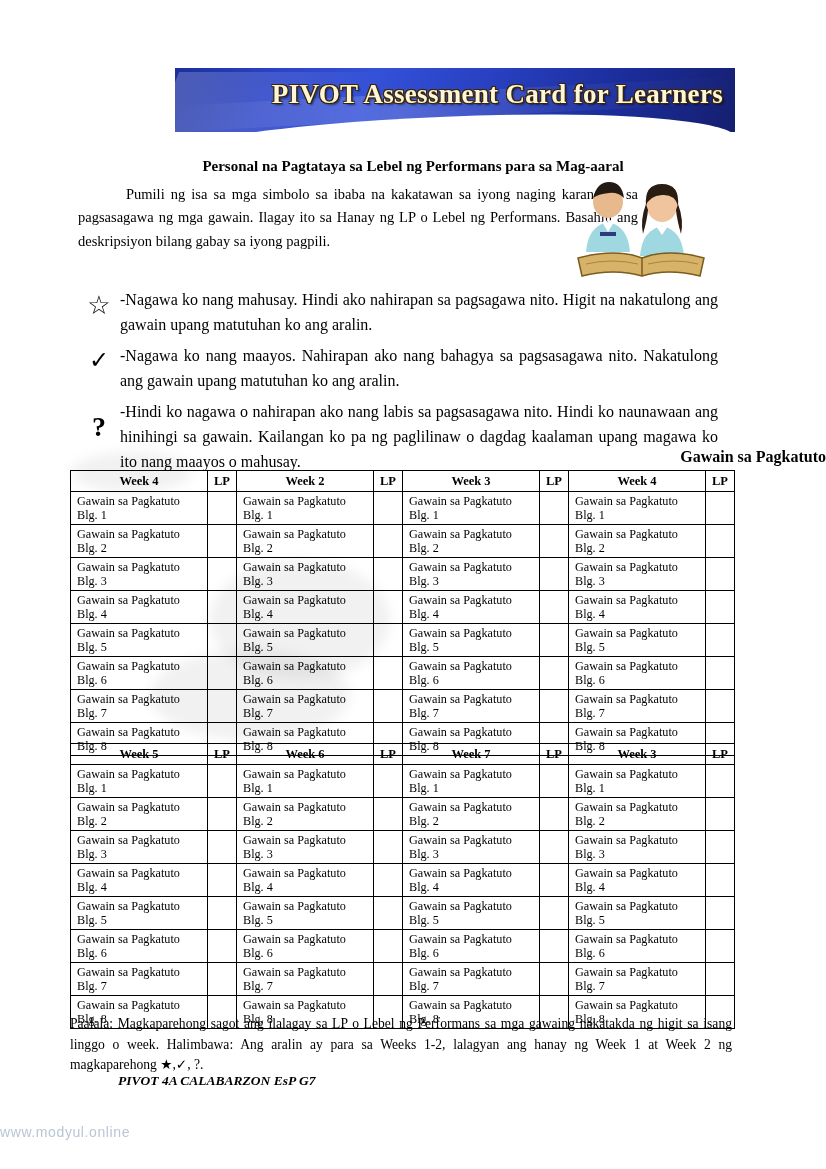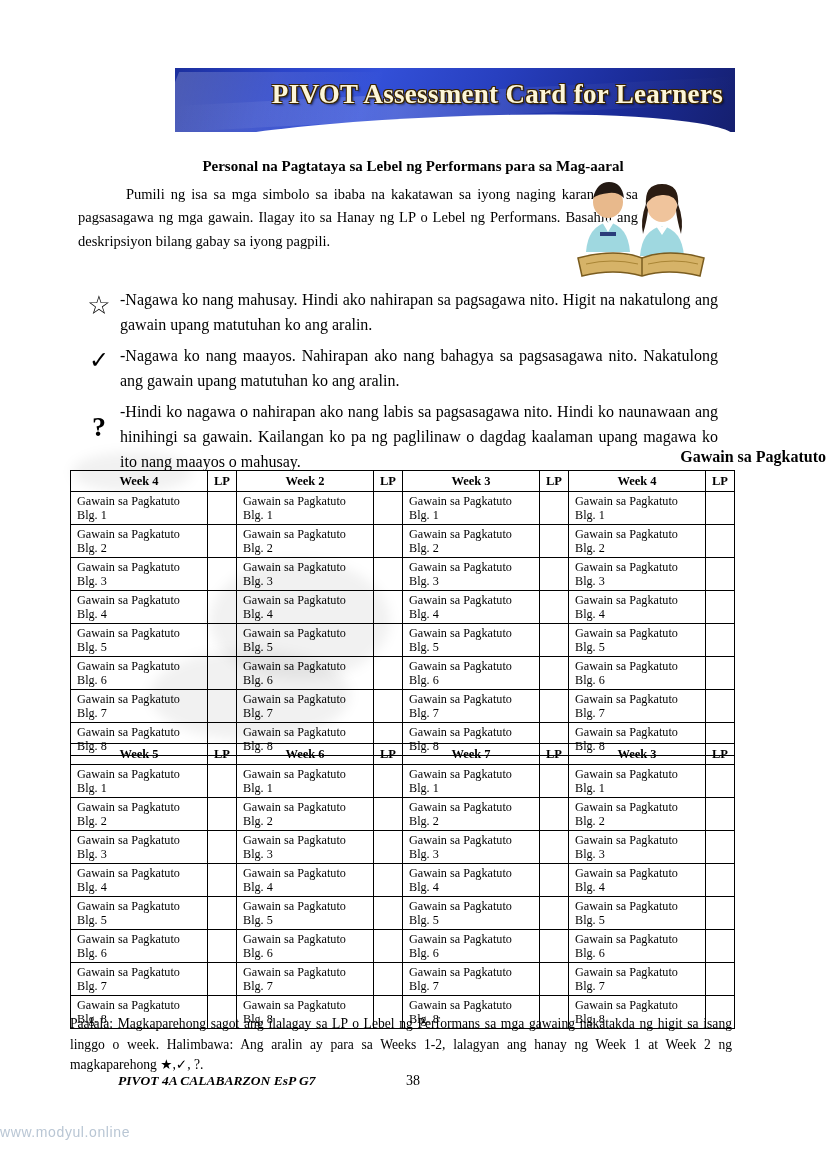--- a/index.html
+++ b/index.html
@@ -504,16 +504,15 @@
           <td class="lp"></td>
           <td class="task">Gawain sa Pagkatuto Blg. 8</td>
           <td class="lp"></td>
         </tr>
       </tbody>
   </table>
 
   <div class="note">Paalala: Magkaparehong sagot ang ilalagay sa LP o Lebel ng Performans sa mga gawaing nakatakda ng higit sa isang linggo o week. Halimbawa: Ang aralin ay para sa Weeks 1-2, lalagyan ang hanay ng Week 1 at Week 2 ng magkaparehong ★,✓, ?.</div>
 
   <div class="footer-left">PIVOT 4A CALABARZON EsP G7</div>
-  <div class="footer-page">38</div>
   <div class="watermark">www.modyul.online</div>
 
 </div>
 
 </body></html>

